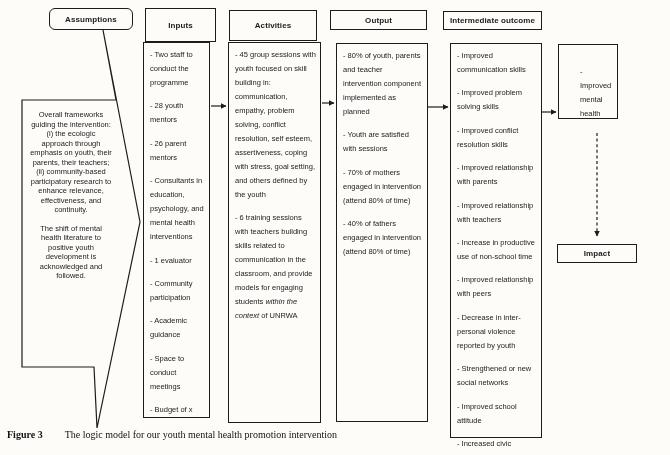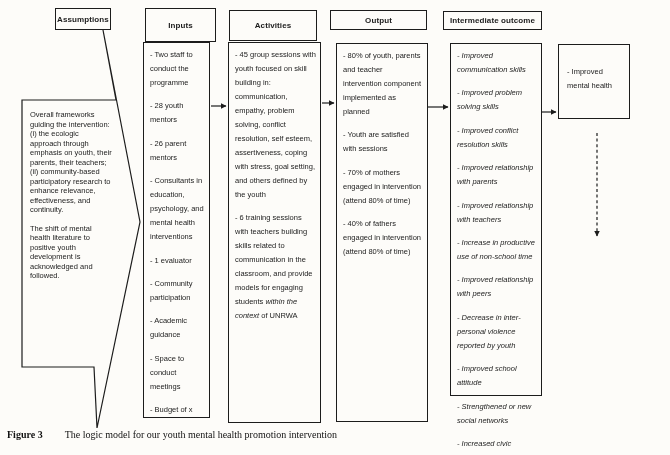--- a/index.html
+++ b/index.html
@@ -61,27 +61,27 @@
 
     <g stroke="#1c1c1c" stroke-width="1.2" fill="none">
       <line x1="211" y1="106" x2="226" y2="106" marker-end="url(#arr)"></line>
       <line x1="322" y1="103" x2="334" y2="103" marker-end="url(#arr)"></line>
       <line x1="428" y1="107" x2="448" y2="107" marker-end="url(#arr)"></line>
       <line x1="542" y1="112" x2="556" y2="112" marker-end="url(#arr)"></line>
       <line x1="597" y1="133" x2="597" y2="236" stroke-dasharray="3,2.6" marker-end="url(#arr)"></line>
     </g>
   </svg>
 
-  <div class="hbox" style="left:55px;top:8px;width:56px;height:22px;">Assumptions</div>
+  <div class="hbox" style="left:49px;top:8px;width:84px;height:22px;border-radius:6px;">Assumptions</div>
   <div class="hbox" style="left:145px;top:8px;width:71px;height:34px;">Inputs</div>
   <div class="hbox" style="left:229px;top:10px;width:88px;height:31px;">Activities</div>
   <div class="hbox" style="left:330px;top:10px;width:97px;height:20px;">Output</div>
   <div class="hbox" style="left:443px;top:11px;width:99px;height:19px;">Intermediate outcome</div>
 
-  <div class="plain" style="left:30px;top:110px;width:82px;">
+  <div class="plain" style="left:30px;top:110px;width:82px;text-align:center;">
     <div class="para">Overall frameworks guiding the intervention: (i) the ecologic approach through emphasis on youth, their parents, their teachers;
 (ii) community-based participatory research to enhance relevance, effectiveness, and continuity.</div>
     <div class="para">The shift of mental health literature to positive youth development is acknowledged and followed.</div>
   </div>
 
   <div class="cbox" style="left:143px;top:42px;width:67px;height:376px;">
     <div class="para">- Two staff to conduct the programme</div>
     <div class="para">- 28 youth mentors</div>
     <div class="para">- 26 parent mentors</div>
     <div class="para">- Consultants in education, psychology, and mental health interventions</div>
@@ -97,36 +97,37 @@
     <div class="para"><span>- 6 training sessions with teachers building skills related to communication in the classroom, and provide models for engaging students </span><span class="it">within the context</span><span> of UNRWA</span></div>
   </div>
 
   <div class="cbox" style="left:336px;top:43px;width:92px;height:379px;">
     <div class="para">- 80% of youth, parents and teacher intervention component implemented as planned</div>
     <div class="para">- Youth are satisfied with sessions</div>
     <div class="para">- 70% of mothers engaged in intervention (attend 80% of time)</div>
     <div class="para">- 40% of fathers engaged in intervention (attend 80% of time)</div>
   </div>
 
-  <div class="cbox" style="left:450px;top:43px;width:92px;height:353px;font-style:italic;">
+  <div class="cbox" style="left:450px;top:43px;width:92px;height:395px;">
     <div class="para">- Improved communication skills</div>
     <div class="para">- Improved problem solving skills</div>
     <div class="para">- Improved conflict resolution skills</div>
     <div class="para">- Improved relationship with parents</div>
     <div class="para">- Improved relationship with teachers</div>
     <div class="para">- Increase in productive use of non-school time</div>
     <div class="para">- Improved relationship with peers</div>
     <div class="para">- Decrease in inter-personal violence reported by youth</div>
+    <div class="para">- Strengthened or new social networks</div>
     <div class="para">- Improved school attitude</div>
-    <div class="para">- Strengthened or new social networks</div>
     <div class="para">- Increased civic engagement</div>
   </div>
 
-  <div class="cbox" style="left:558px;top:44px;width:72px;height:75px;padding-top:20px;padding-left:8px;">
+  <div class="cbox" style="left:558px;top:44px;width:60px;height:75px;padding-top:20px;padding-left:21px;">
     <div class="para">- Improved mental health</div>
   </div>
 
+  <div class="hbox" style="left:557px;top:244px;width:80px;height:19px;">Impact</div>
 
   <div class="caption">
     <span class="lbl">Figure 3</span><span>The logic model for our youth mental health promotion intervention</span>
   </div>
 
 </div>
 
 </body></html>

